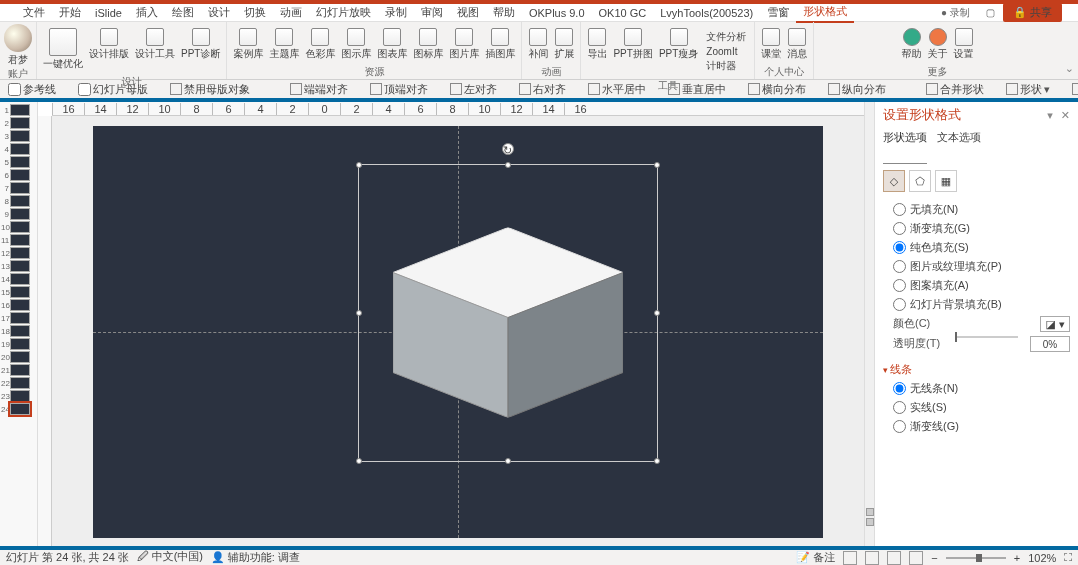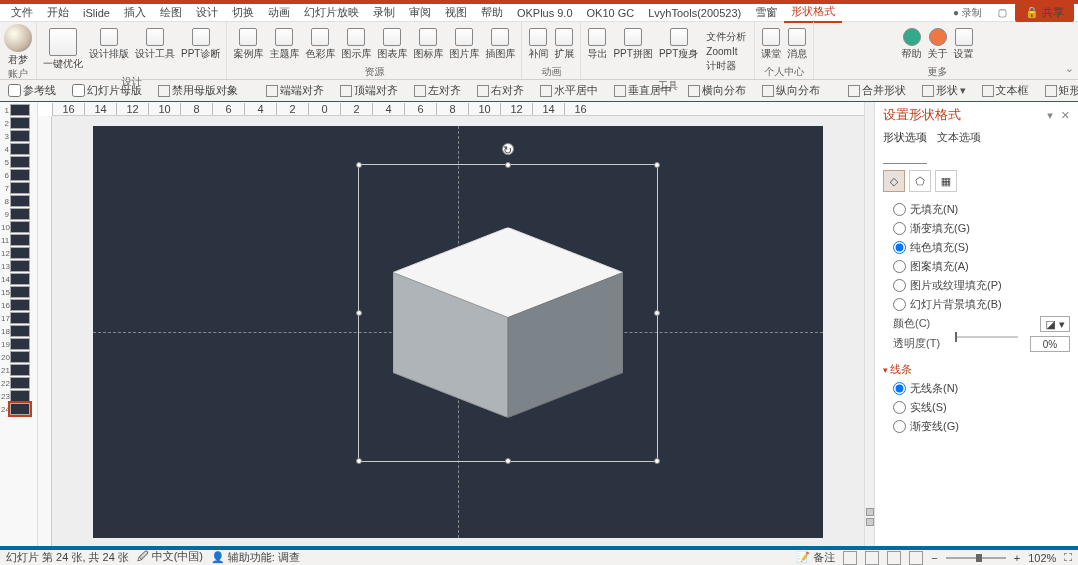--- a/index.html
+++ b/index.html
@@ -1,35 +1,35 @@
 <!DOCTYPE html>
 <html><head>
 <meta charset="utf-8">
 <style>
 *{margin:0;padding:0;box-sizing:border-box;font-family:"Microsoft YaHei",sans-serif;font-size:11px;color:#444}
 body{width:1078px;height:565px;background:#fff;overflow:hidden;position:relative}
 .titlebar{height:4px;background:#c43e1c}
-.menubar{height:18px;background:#fff;display:flex;align-items:center;padding:0 4px;border-bottom:1px solid #e0e0e0}
+.menubar{height:18px;background:#fff;display:flex;align-items:center;padding:0 16px;border-bottom:1px solid #e0e0e0}
 .menubar .mi{padding:2px 7px;cursor:pointer;font-size:11px}
 .menubar .mi.active{color:#c43e1c;border-bottom:2px solid #c43e1c}
 .menubar .spacer{flex:1}
 .menubar .rbtn{padding:2px 8px;font-size:10px;color:#666}
 .menubar .share{background:#c43e1c;color:#fff;padding:2px 10px;border-radius:2px}
 .ribbon{height:58px;background:#f3f2f1;display:flex;border-bottom:1px solid #d0d0d0}
 .rgroup{display:flex;flex-direction:column;align-items:center;padding:2px 4px;border-right:1px solid #e0e0e0}
 .rgroup .icons{display:flex;gap:6px;padding:4px 2px}
 .rgroup .lbl{font-size:10px;color:#666;margin-top:auto}
 .ricon{display:flex;flex-direction:column;align-items:center;gap:1px;cursor:pointer}
 .ricon .glyph{width:18px;height:18px;border:1px solid #888;border-radius:2px;background:linear-gradient(#fff,#eee)}
 .ricon .glyph.big{width:28px;height:28px}
 .ricon .t{font-size:10px;color:#444;white-space:nowrap}
 .avatar{width:28px;height:28px;border-radius:50%;background:radial-gradient(circle at 35% 35%,#ffe,#cba 60%,#876)}
 .sidecol{display:flex;flex-direction:column;gap:2px;padding:2px}
 .sideitem{font-size:10px;color:#444;white-space:nowrap;display:flex;align-items:center;gap:2px}
-.toolbar2{height:22px;background:#f3f2f1;border-bottom:1px solid #0369a1;display:flex;align-items:center;padding:0 4px;gap:8px;font-size:10px}
+.toolbar2{height:22px;background:#f3f2f1;border-bottom:4px solid #0369a1;display:flex;align-items:center;padding:0 4px;gap:14px;font-size:10px}
 .tb2item{padding:2px 4px;display:flex;align-items:center;gap:2px;color:#555;cursor:pointer;white-space:nowrap}
 .tb2item .ic{width:12px;height:12px;border:1px solid #888;display:inline-block}
 .tb2sep{width:1px;height:16px;background:#ccc;margin:0 2px}
 .workarea{display:flex;height:444px}
 .thumbs{width:38px;background:#f8f8f8;border-right:1px solid #ddd;overflow:hidden;display:flex;flex-direction:column;gap:1px;padding:2px 1px}
 .thumb{display:flex;align-items:center;gap:1px}
 .thumb .n{font-size:8px;width:8px;text-align:right;color:#666}
 .thumb .sl{width:20px;height:12px;background:#2b3240;border:1px solid #aaa}
 .thumb.sel .sl{outline:2px solid #c43e1c}
 .canvas-wrap{flex:1;background:#fff;position:relative;overflow:hidden}
@@ -488,25 +488,25 @@
         <label class="radio-row">
             <input type="radio" name="fill" style="">
             <span>渐变填充(G)</span>
           </label>
         <label class="radio-row">
             <input type="radio" name="fill" checked="" style="">
             <span>纯色填充(S)</span>
           </label>
         <label class="radio-row">
             <input type="radio" name="fill" style="">
+            <span>图片或纹理填充(P)</span>
+          </label>
+        <label class="radio-row">
+            <input type="radio" name="fill" style="">
             <span>图案填充(A)</span>
-          </label>
-        <label class="radio-row">
-            <input type="radio" name="fill" style="">
-            <span>图片或纹理填充(P)</span>
           </label>
         <label class="radio-row">
             <input type="radio" name="fill" style="">
             <span>幻灯片背景填充(B)</span>
           </label>
         <div class="prop-row">
           <span class="plbl">颜色(C)</span>
           <span class="color-swatch">◪ ▾</span>
         </div>
         <div class="prop-row">

